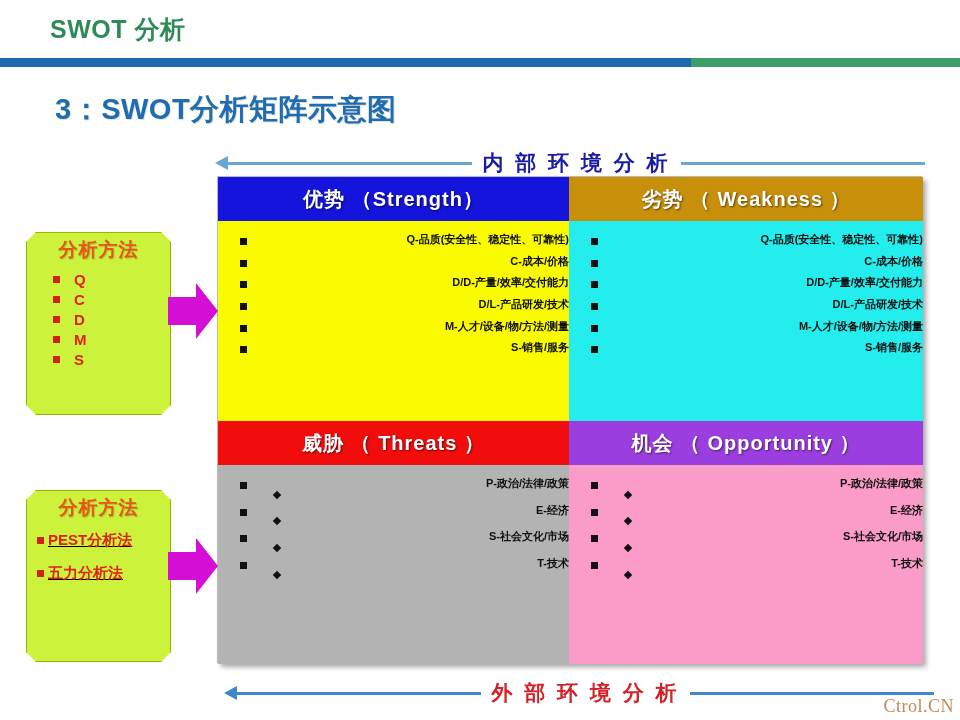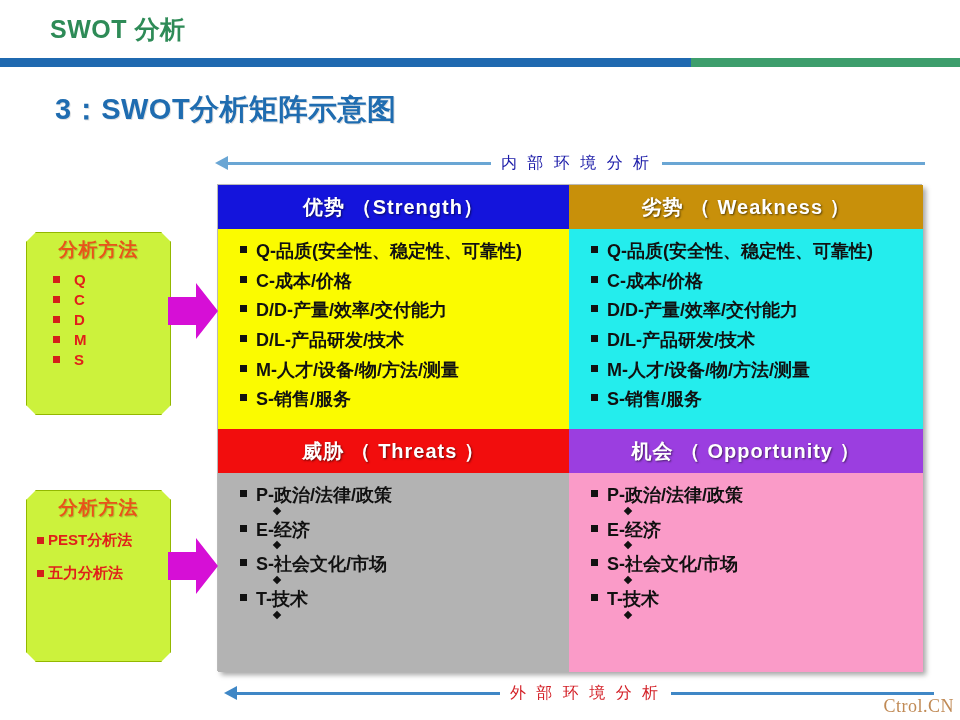--- a/index.html
+++ b/index.html
@@ -32,31 +32,31 @@
   .env-row{position:absolute;height:34px;display:flex;align-items:center;}
   #env-top{left:215px;top:146px;width:710px;}
   #env-bottom{left:224px;top:676px;width:710px;}
   .env-arrowhead{
     width:0;height:0;flex:0 0 auto;
     border-top:7px solid transparent;border-bottom:7px solid transparent;
     border-right:13px solid #6aa6d4;
   }
   .env-line{height:3px;background:#6aa6d4;flex:1 1 auto;}
   .env-text{
-    padding:0 10px;font-size:16px;font-weight:normal;white-space:nowrap;
+    padding:0 10px;font-size:21px;font-weight:bold;white-space:nowrap;
     letter-spacing:3px;
   }
   #env-top .env-text{color:#1a1aa8;}
   #env-bottom .env-text{color:#d31f26;}
   #env-bottom .env-arrowhead{border-right-color:#3f87c6;}
   #env-bottom .env-line{background:#3f87c6;}
 
   
   #swot-matrix{
-    position:absolute;left:217px;top:184px;width:705px;height:487px;
+    position:absolute;left:217px;top:176px;width:705px;height:487px;
     display:grid;grid-template-columns:351px 354px;grid-template-rows:44px 200px 44px 199px;
     box-shadow:4px 4px 5px rgba(0,0,0,.35);
     border:1px solid #b9b9b9;box-sizing:border-box;
   }
   .q-head{
     display:flex;align-items:center;justify-content:center;
     font-size:20px;font-weight:bold;color:#ffffff;
     text-shadow:1px 1px 2px rgba(0,0,0,.55);
     letter-spacing:1px;box-sizing:border-box;
   }
@@ -65,22 +65,22 @@
   #head-weakness{background:#c8900a;}
   #head-opportunity{background:#9b3ee0;}
   #head-threats{background:#f20d0d;}
   #body-strength{background:#fbfb00;}
   #body-weakness{background:#24eded;}
   #body-opportunity{background:#b3b3b3;}
   #body-threats{background:#fa9bc8;}
 
   .bullet-line{
     display:flex;align-items:flex-start;
-    font-size:18px;font-weight:bold;color:#111111;
-    margin-bottom:9px;white-space:nowrap;line-height:1.15;
+    font-size:11px;font-weight:bold;color:#111111;
+    margin-bottom:9px;white-space:nowrap;line-height:1.15;justify-content:space-between;
   }
   .sq{
     flex:0 0 auto;width:7px;height:7px;background:#111;
     margin:5px 9px 0 0;
   }
   .pest-group{margin-bottom:2px;}
   .pest-group .bullet-line{margin-bottom:1px;}
   .diamond{
     width:6px;height:6px;background:#111;
     transform:rotate(45deg);margin:2px 0 6px 34px;
@@ -102,21 +102,21 @@
     font-size:19px;font-weight:bold;color:#e8541a;
     text-align:center;margin:4px 0 6px 0;letter-spacing:1px;
     text-shadow:1px 1px 1px rgba(0,0,0,.18);
   }
   .qcdms{margin:8px 0 0 26px;}
   .qcdms .m-line{
     display:flex;align-items:center;margin-bottom:3px;
     font-size:15px;font-weight:bold;color:#e0201a;
   }
   .qcdms .m-sq{width:7px;height:7px;background:#d4201a;margin-right:14px;flex:0 0 auto;}
-  .method-list{margin:10px 0 15px 10px;}
+  .method-list{margin:10px 0 15px 10px;text-decoration:underline;}
   .method-list .m-line2{
     display:flex;align-items:center;margin-bottom:14px;
     font-size:15px;font-weight:bold;color:#e0201a;white-space:nowrap;
   }
   .method-list .m-sq{width:7px;height:7px;background:#d4201a;margin-right:4px;flex:0 0 auto;}
 
   
   .m-arrow{position:absolute;width:50px;height:56px;}
   #m-arrow-1{left:168px;top:283px;}
   #m-arrow-2{left:168px;top:538px;}

